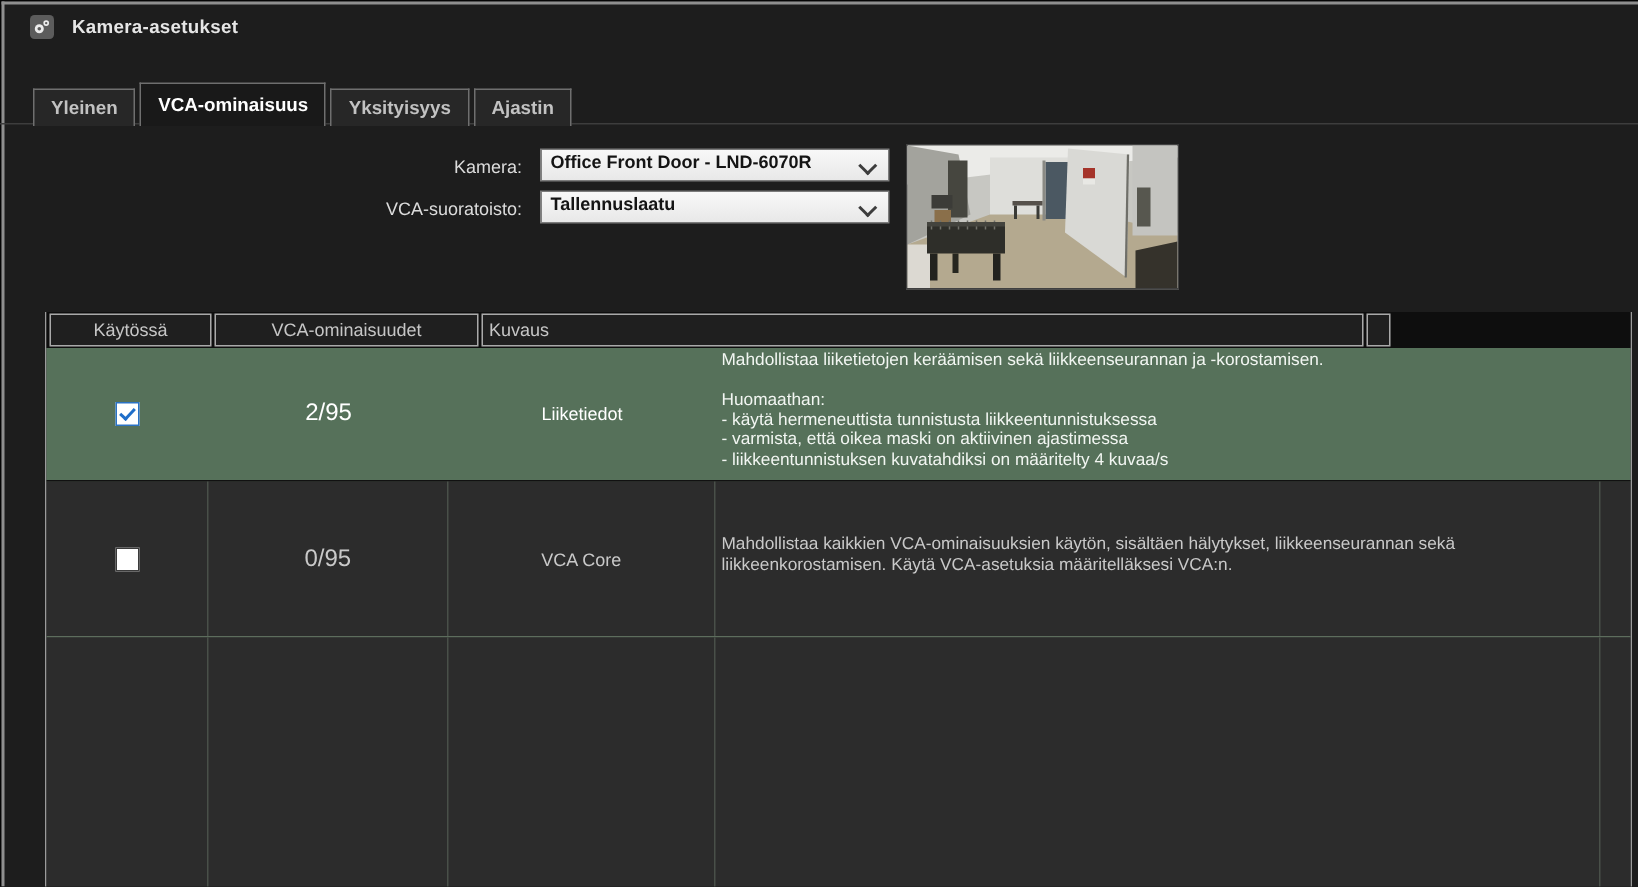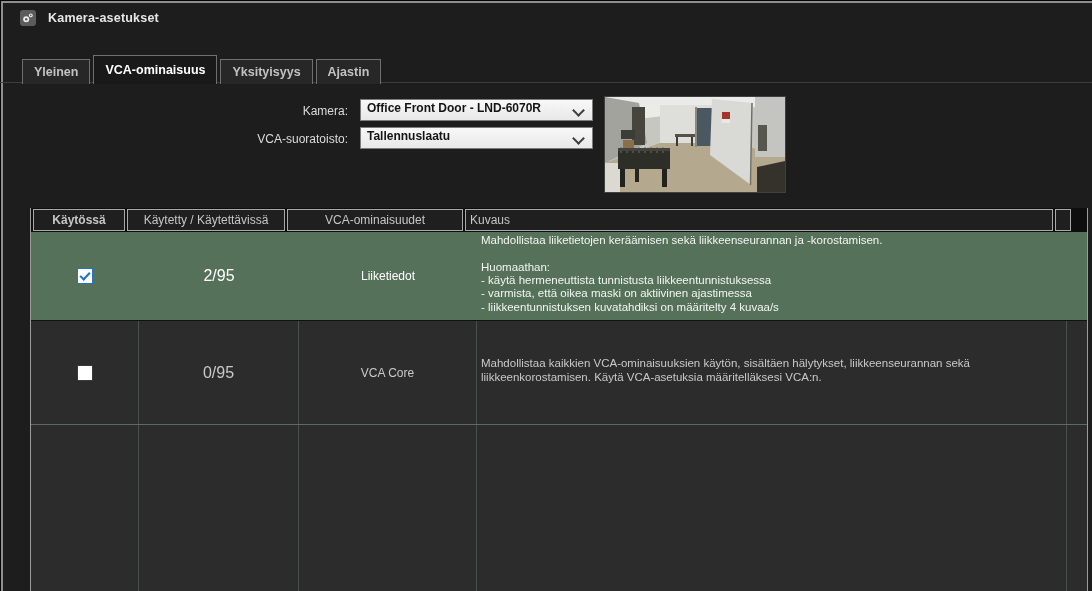--- a/index.html
+++ b/index.html
@@ -42,21 +42,21 @@
   .preview{position:absolute;left:604px;top:96px;width:180px;height:95px;border:1px solid #404040;background:#9a9a96;}
   .preview svg{display:block;width:100%;height:100%;}
 
   
   .vca-table{position:absolute;left:30px;top:208px;width:1056px;
              border-left:1px solid #9b9b9b;border-right:1px solid #9b9b9b;border-bottom:1px solid #cfcfcf;}
   .thead{height:24px;background:#0e0e0e;display:flex;align-items:center;}
   .th{height:22px;margin:1px 2px 1px 0;box-sizing:border-box;background:#1f1f1f;border:1px solid #a9a9a9;
       color:#c6c6c6;font-size:12px;display:flex;align-items:center;justify-content:center;}
   .th:first-child{margin-left:2px;}
-  .th.c1{width:92px;font-weight:bold;} .th.c2{width:158px;} .th.c3{width:176px;} .th.c4{width:588px;justify-content:flex-start;padding-left:4px;} .th.c5{width:16px;margin-right:0;}
+  .th.c1{width:108px;} .th.c2{width:158px;} .th.c3{width:176px;} .th.c4{width:588px;justify-content:flex-start;padding-left:4px;} .th.c5{width:16px;margin-right:0;}
   .row{display:flex;box-sizing:border-box;}
   .cell{box-sizing:border-box;display:flex;align-items:center;justify-content:center;}
   .cell.c1{width:108px;} .cell.c2{width:160px;} .cell.c3{width:178px;}
   .cell.c4{width:590px;justify-content:flex-start;text-align:left;padding:2px 10px 6px 4px;}
   .cell.c5{width:20px;}
   .row.dark{background:#2c2c2c;color:#c9c9c9;}
   .row.dark .cell{border-right:1px solid rgba(120,140,120,0.38);}
   .row.dark .cell.c5{border-right:none;}
   .row.selected{background:#56715a;color:#ffffff;}
   .row.selected .cell{border-right:none;}
@@ -159,21 +159,20 @@
     <rect x="13" y="51" width="52" height="3" fill="#44443e"></rect>
     <rect x="15" y="72" width="5" height="18" fill="#22221e"></rect>
     <rect x="57" y="72" width="5" height="18" fill="#22221e"></rect>
     <rect x="30" y="72" width="4" height="13" fill="#26261f"></rect>
   </svg>
 </div>
 
 <div class="vca-table">
   <div class="thead">
     <div class="th c1">Käytössä</div>
-    <div class="th c2">Käytetty / Käytettävissä</div>
     <div class="th c3">VCA-ominaisuudet</div>
     <div class="th c4">Kuvaus</div>
     <div class="th c5"></div>
   </div>
 
   <div class="row row-1 selected">
     <div class="cell c1">
       <span class="checkbox checked"></span>
     </div>
     <div class="cell c2 usage">2/95</div>

